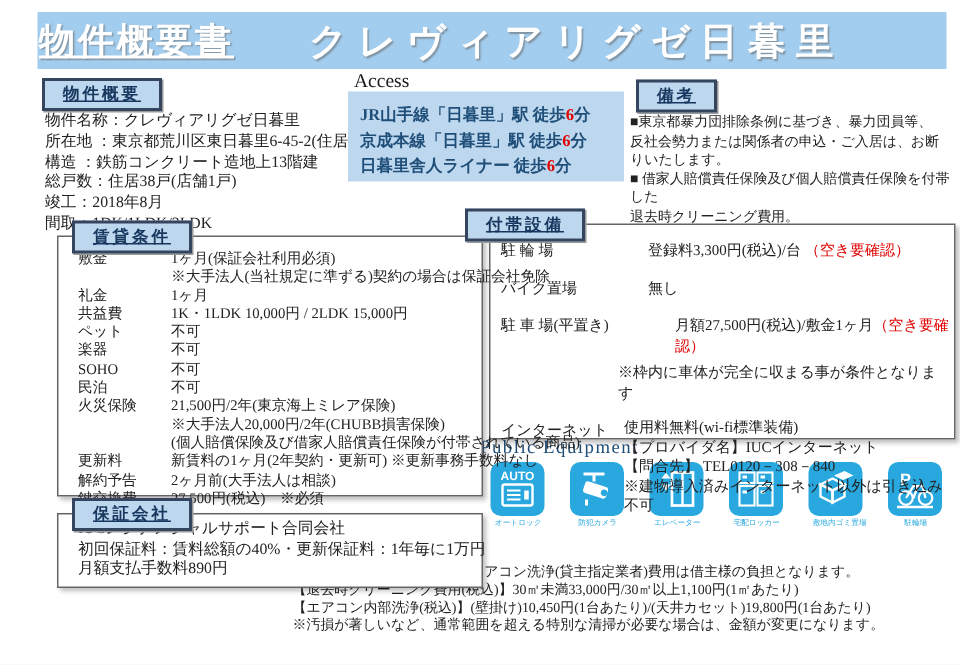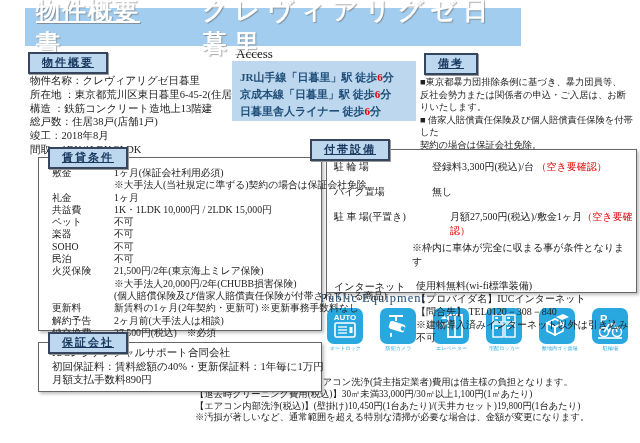--- a/index.html
+++ b/index.html
@@ -4,22 +4,22 @@
 <style>
   * { margin:0; padding:0; box-sizing:border-box; }
   html,body { background:#f3f3f3; }
   #page {
     position:relative; width:640px; height:443px; background:#ffffff;
     font-family:"Liberation Serif","DejaVu Serif",serif; color:#222;
     overflow:hidden; margin:0 auto;
   }
   
   .header-band{
-    position:absolute; left:25px; top:8px; width:496px; height:38px;
-    background:#a3cdee; display:flex; align-items:center; padding-left:11px;gap:16px;
+    position:absolute; left:25px; top:8px; width:606px; height:38px;
+    background:#a3cdee; display:flex; align-items:center; padding-left:1px;gap:16px;
   }
   .doc-type{
     color:#ffffff; font-size:24px; font-weight:bold; text-decoration:underline;
     text-shadow:1px 1px 1px rgba(100,100,100,.55); letter-spacing:2px;
   }
   .main-title{
     color:#ffffff; font-size:25px; font-weight:bold; margin-left:34px;
     letter-spacing:7px; text-shadow:1px 1px 1px rgba(100,100,100,.55);
   }
   
@@ -111,21 +111,21 @@
     <div class="access-line">
       <span>日暮里舎人ライナー 徒歩</span><span class="min">6</span><span>分</span>
     </div>
   </div>
 
   <div class="tab" style="left:424px; top:53px;">備考</div>
   <div class="remarks-lines">
     <div>■東京都暴力団排除条例に基づき、暴力団員等、</div>
     <div>反社会勢力または関係者の申込・ご入居は、お断りいたします。</div>
     <div>■ 借家人賠償責任保険及び個人賠償責任保険を付帯した</div>
-    <div>契約の場合は保証会社免除。</div>
+    <div>退去時クリーニング費用。</div>
   </div>
 
   <div class="tab" style="left:48px; top:147px;">賃貸条件</div>
   <div class="outline-box" style="left:38px; top:157px; width:284px; height:174px;"></div>
   <div class="rental-content">
     <div class="trow">
         <span class="lbl">敷金</span>
         <span class="val">1ヶ月(保証会社利用必須)</span>
       </div>
     <div class="trow">

